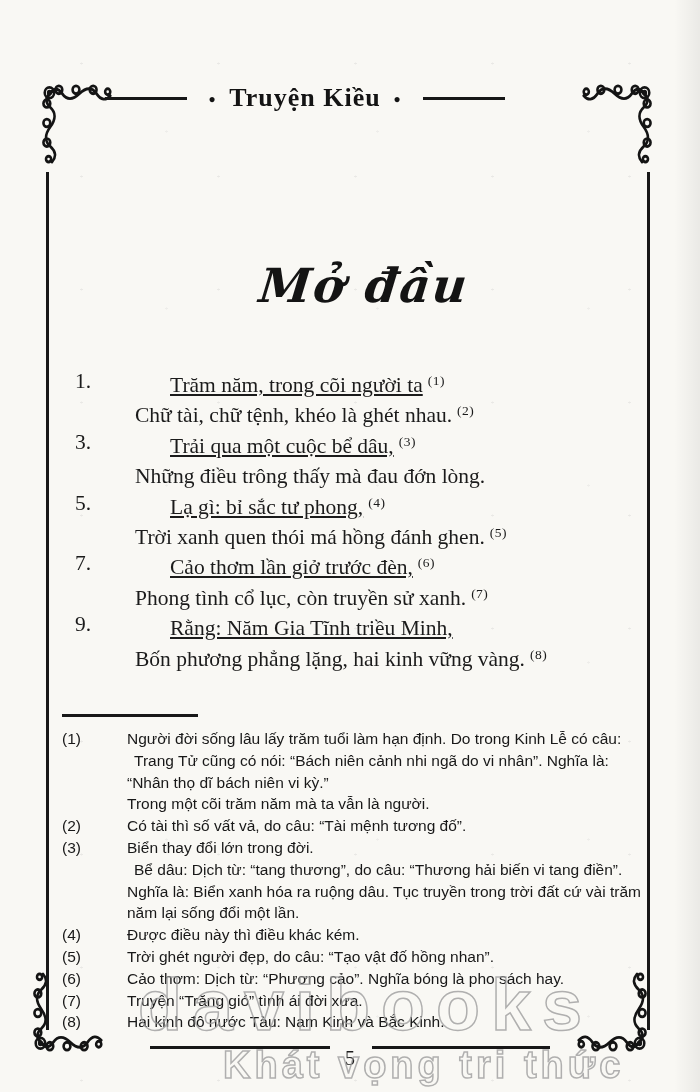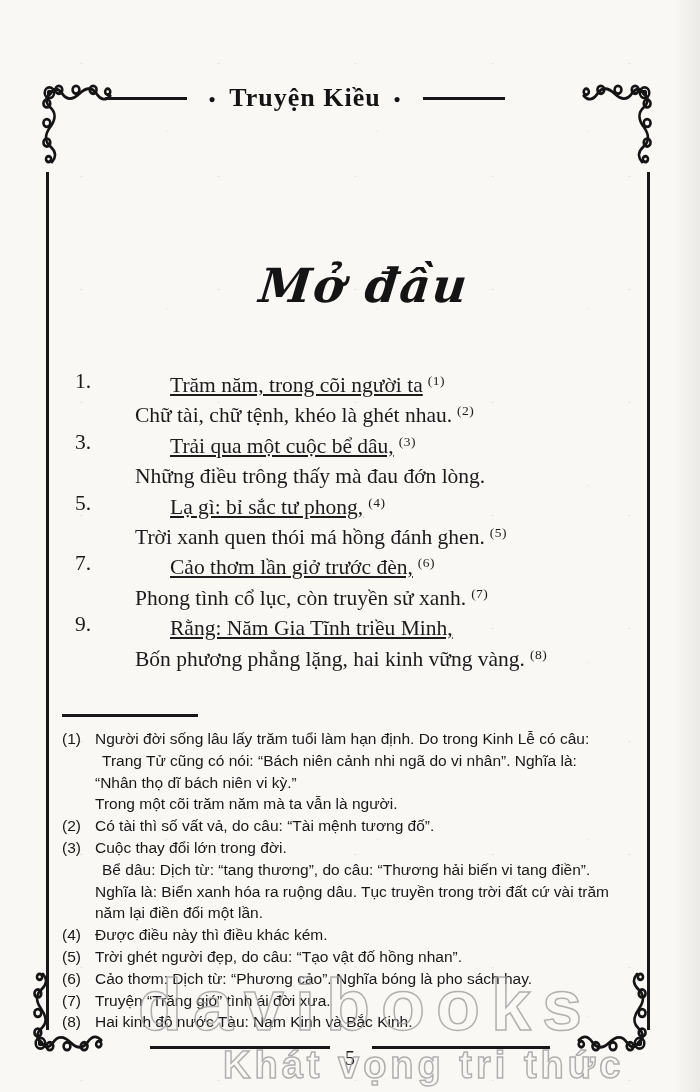--- a/index.html
+++ b/index.html
@@ -61,21 +61,21 @@
   .v-ref{font-size:13.5px;vertical-align:7px;margin-left:5px;letter-spacing:0.5px;}
   
   .fn-sep{position:absolute;left:62px;top:714px;width:136px;height:3px;background:#181818;}
   .footnotes{
     position:absolute;left:62px;top:728px;width:586px;
     font-family:"Liberation Sans", sans-serif;
     font-size:15.5px;line-height:21.8px;color:#181818;
   }
   .fn{position:relative;padding-left:33px;}
   .fn-marker{position:absolute;left:0;top:0;}
-  .fn-line{white-space:nowrap;}
+  .fn-line{white-space:nowrap;margin-left:32px;}
   .fn-para{padding-left:7px;}
   
   .f-rule{position:absolute;top:1046px;height:3px;background:#171717;}
   .fr-left{left:150px;width:180px;}
   .fr-right{left:372px;width:178px;}
   .page-num{
     position:absolute;left:0;right:0;top:1047px;text-align:center;
     font-size:20px;font-family:"Liberation Serif", serif;
   }
   
@@ -198,24 +198,24 @@
       <div class="fn-line fn-para">Trang Tử cũng có nói: “Bách niên cảnh nhi ngã do vi nhân”. Nghĩa là:</div>
       <div class="fn-line">“Nhân thọ dĩ bách niên vi kỳ.”</div>
       <div class="fn-line">Trong một cõi trăm năm mà ta vẫn là người.</div>
     </div>
     <div class="fn">
       <span class="fn-marker">(2)</span>
       <div class="fn-line">Có tài thì số vất vả, do câu: “Tài mệnh tương đố”.</div>
     </div>
     <div class="fn">
       <span class="fn-marker">(3)</span>
-      <div class="fn-line">Cuộc thay đổi lớn trong đời.</div>
+      <div class="fn-line">Biển thay đổi lớn trong đời.</div>
       <div class="fn-line fn-para">Bể dâu: Dịch từ: “tang thương”, do câu: “Thương hải biến vi tang điền”.</div>
       <div class="fn-line">Nghĩa là: Biển xanh hóa ra ruộng dâu. Tục truyền trong trời đất cứ vài trăm</div>
-      <div class="fn-line">năm lại điền đổi một lần.</div>
+      <div class="fn-line">năm lại sống đổi một lần.</div>
     </div>
     <div class="fn">
       <span class="fn-marker">(4)</span>
       <div class="fn-line">Được điều này thì điều khác kém.</div>
     </div>
     <div class="fn">
       <span class="fn-marker">(5)</span>
       <div class="fn-line">Trời ghét người đẹp, do câu: “Tạo vật đố hồng nhan”.</div>
     </div>
     <div class="fn">

